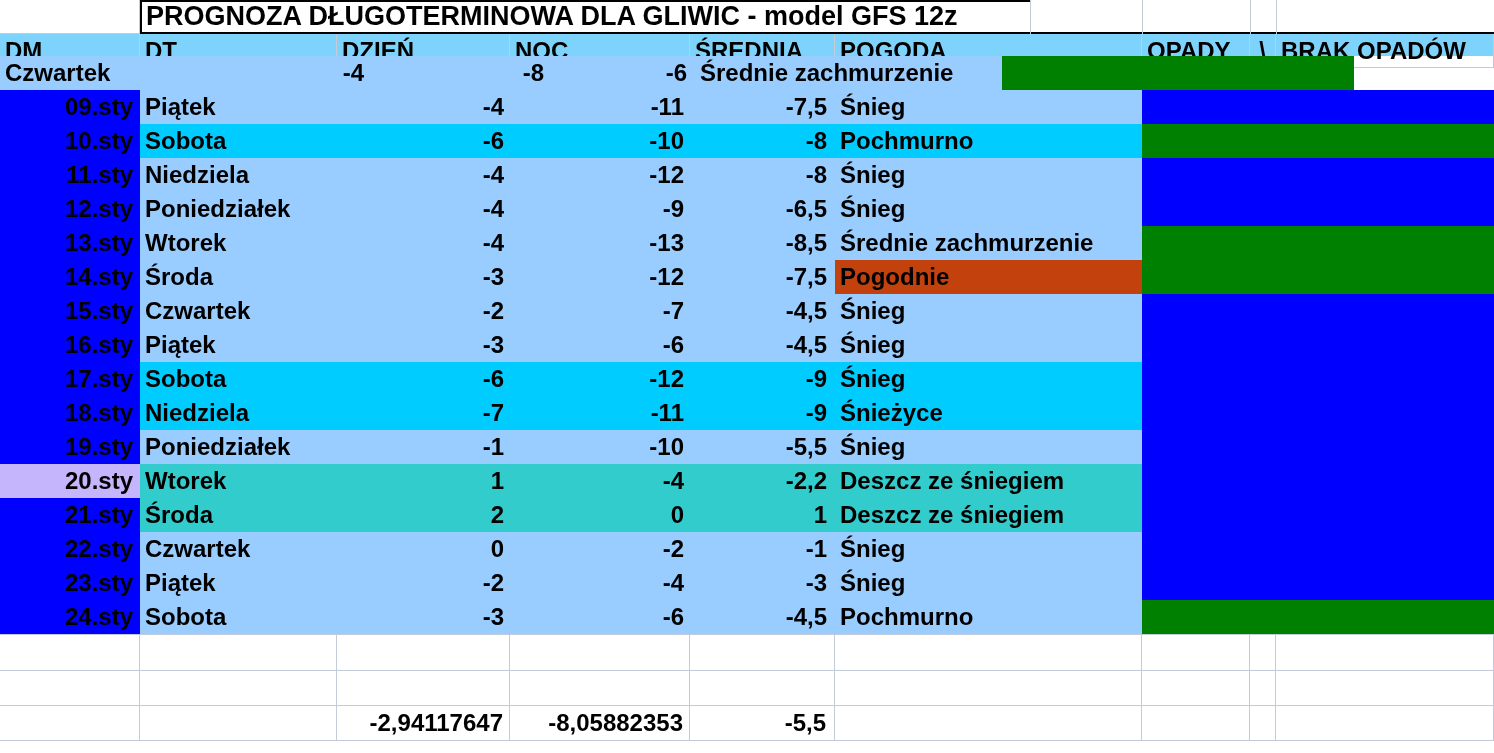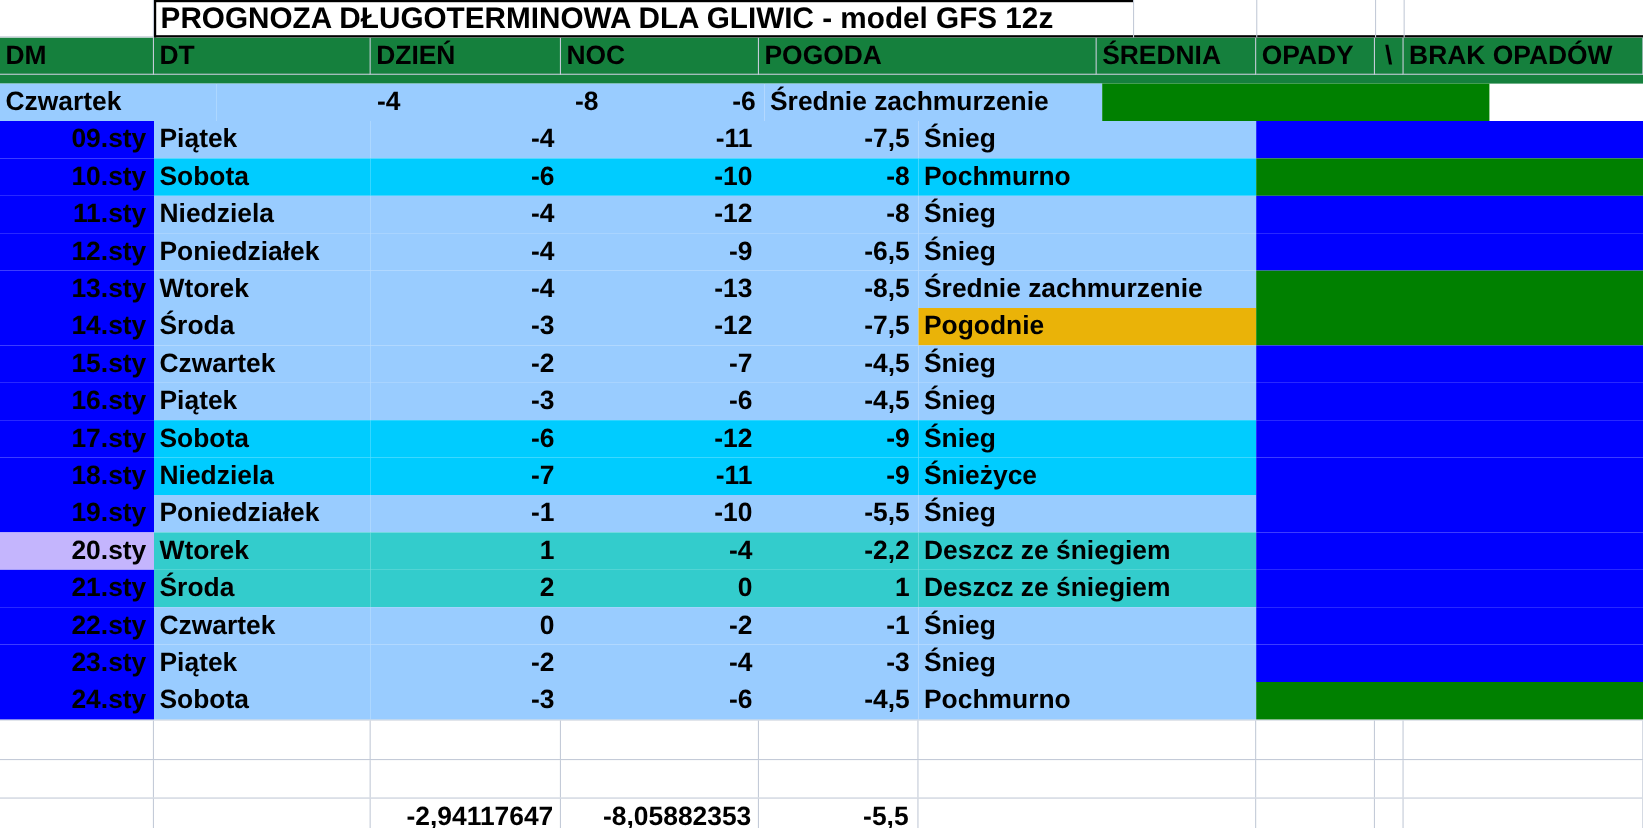--- a/index.html
+++ b/index.html
@@ -24,21 +24,21 @@
   .c-op3{width:218px;}
   
   .title-row{position:relative;height:34px;background:#fff;}
   .title-row .a1{position:absolute;left:0;top:0;width:140px;height:34px;
     border-right:1px solid var(--grid);border-bottom:1px solid var(--grid);}
   .title-text{position:absolute;left:146px;top:0;height:34px;line-height:33px;
     font-size:27px;letter-spacing:0px;}
   .bline{position:absolute;background:#000;}
   .gline-v{position:absolute;top:0;width:1px;height:34px;background:var(--grid);}
   
-  .header-row{height:42px;background:#15803d;}
+  .header-row{height:22px;background:#7dd3fc;}
   .header-row .cell{height:34px;line-height:33px;font-size:24px;
     border-right:1px solid var(--grid);border-bottom:1px solid var(--grid);
     padding-left:5px;}
   .header-row .sep-cell{text-align:center;padding-left:0;}
   
   .data-row{height:34px;}
   .data-row .cell{height:34px;line-height:34px;font-size:24px;}
   .t-right{text-align:right;}
   .c-dm.t-right{padding-right:7px;}
   .pad-l{padding-left:5px;}
@@ -68,22 +68,22 @@
     <div class="gline-v" style="left:1142px;"></div>
     <div class="gline-v" style="left:1250px;"></div>
     <div class="gline-v" style="left:1276px;"></div>
   </div>
 
   <div class="row header-row">
     <div class="cell c-dm">DM</div>
     <div class="cell c-dt">DT</div>
     <div class="cell c-dzien">DZIEŃ</div>
     <div class="cell c-noc">NOC</div>
+    <div class="cell c-sred">ŚREDNIA</div>
     <div class="cell c-pog">POGODA</div>
-    <div class="cell c-sred">ŚREDNIA</div>
     <div class="cell c-op1">OPADY</div>
     <div class="cell c-op2 sep-cell">\</div>
     <div class="cell c-op3">BRAK OPADÓW</div>
   </div>
 
   <div id="data-rows">
   <div class="row data-row">
     <div class="cell c-dt pad-l mid" style="background: rgb(153, 204, 255);">Czwartek</div>
     <div class="cell c-dzien t-right mid" style="background: rgb(153, 204, 255);">-4</div>
     <div class="cell c-noc t-right mid" style="background: rgb(153, 204, 255);">-8</div>
@@ -141,21 +141,21 @@
     <div class="cell c-pog pad-l mid" style="background: rgb(153, 204, 255);">Średnie zachmurzenie</div>
     <div class="cell c-opady" style="background: rgb(0, 128, 0);"></div>
   </div>
 
   <div class="row data-row">
     <div class="cell c-dm t-right" style="background: rgb(0, 0, 255);">14.sty</div>
     <div class="cell c-dt pad-l mid" style="background: rgb(153, 204, 255);">Środa</div>
     <div class="cell c-dzien t-right mid" style="background: rgb(153, 204, 255);">-3</div>
     <div class="cell c-noc t-right mid" style="background: rgb(153, 204, 255);">-12</div>
     <div class="cell c-sred t-right mid" style="background: rgb(153, 204, 255);">-7,5</div>
-    <div class="cell c-pog pad-l mid" style="background: #eab308;">Pogodnie</div>
+    <div class="cell c-pog pad-l mid" style="background: #c2410c;">Pogodnie</div>
     <div class="cell c-opady" style="background: rgb(0, 128, 0);"></div>
   </div>
 
   <div class="row data-row">
     <div class="cell c-dm t-right" style="background: rgb(0, 0, 255);">15.sty</div>
     <div class="cell c-dt pad-l mid" style="background: rgb(153, 204, 255);">Czwartek</div>
     <div class="cell c-dzien t-right mid" style="background: rgb(153, 204, 255);">-2</div>
     <div class="cell c-noc t-right mid" style="background: rgb(153, 204, 255);">-7</div>
     <div class="cell c-sred t-right mid" style="background: rgb(153, 204, 255);">-4,5</div>
     <div class="cell c-pog pad-l mid" style="background: rgb(153, 204, 255);">Śnieg</div>

